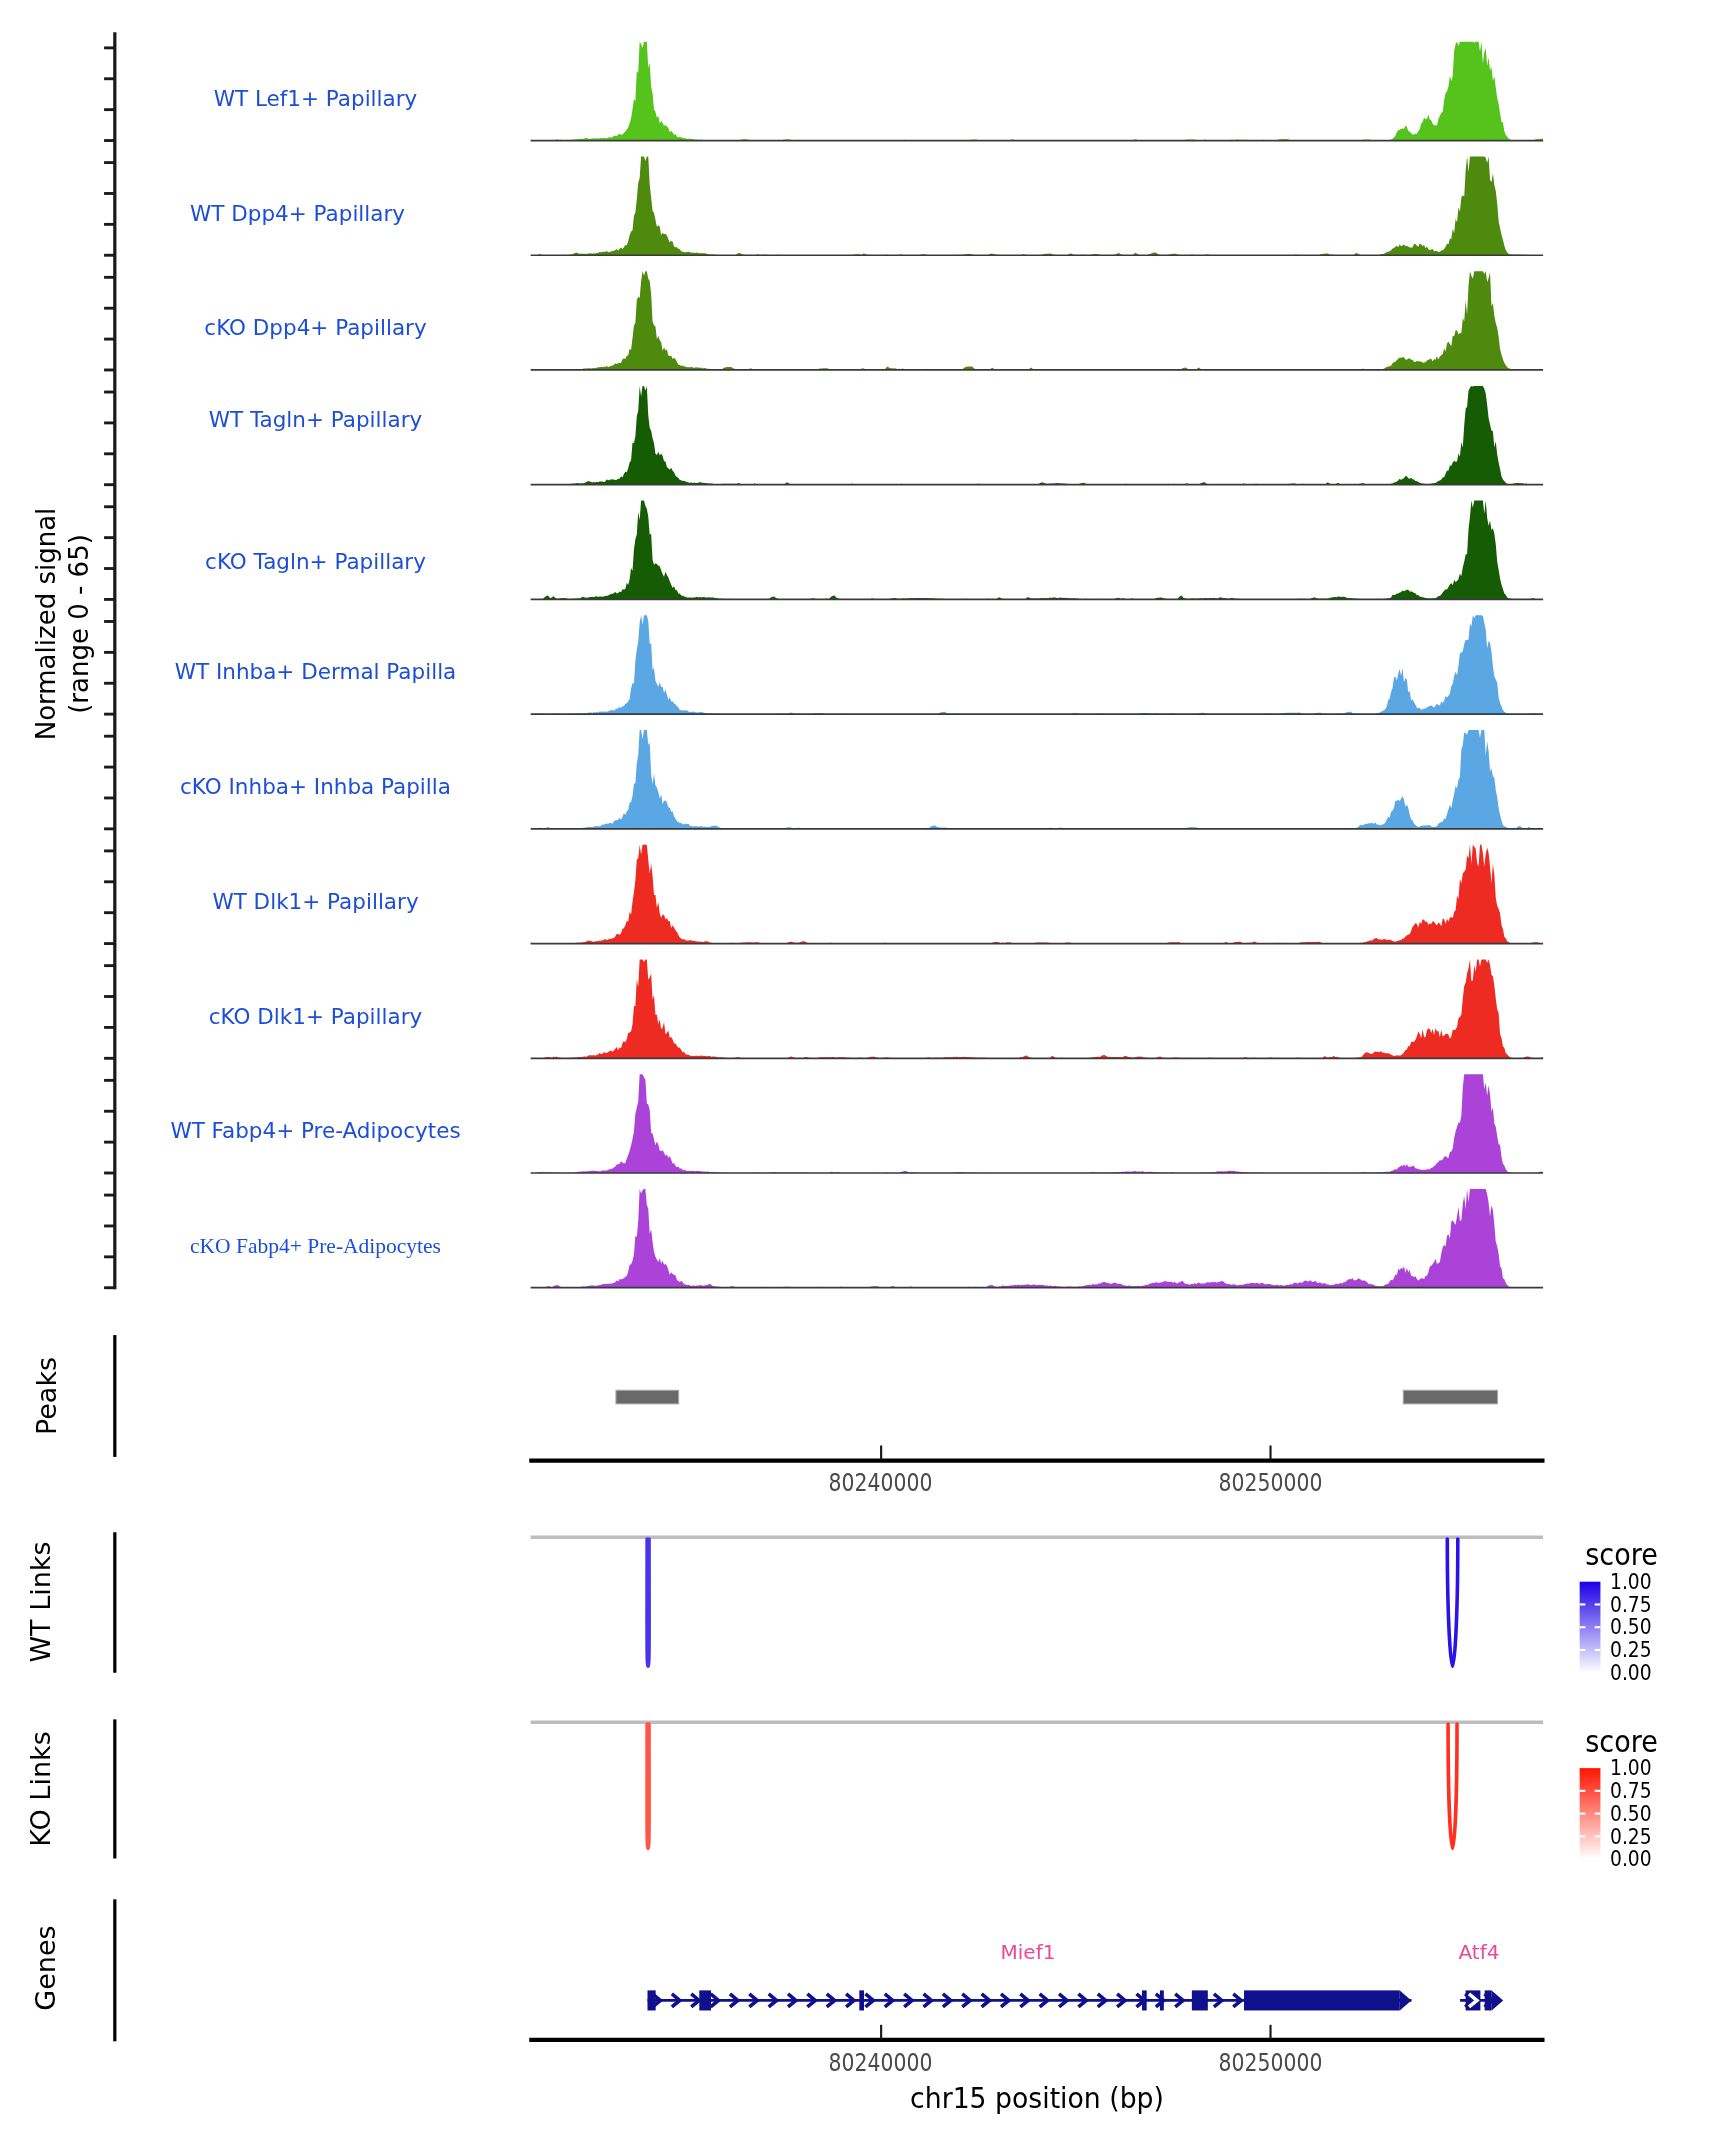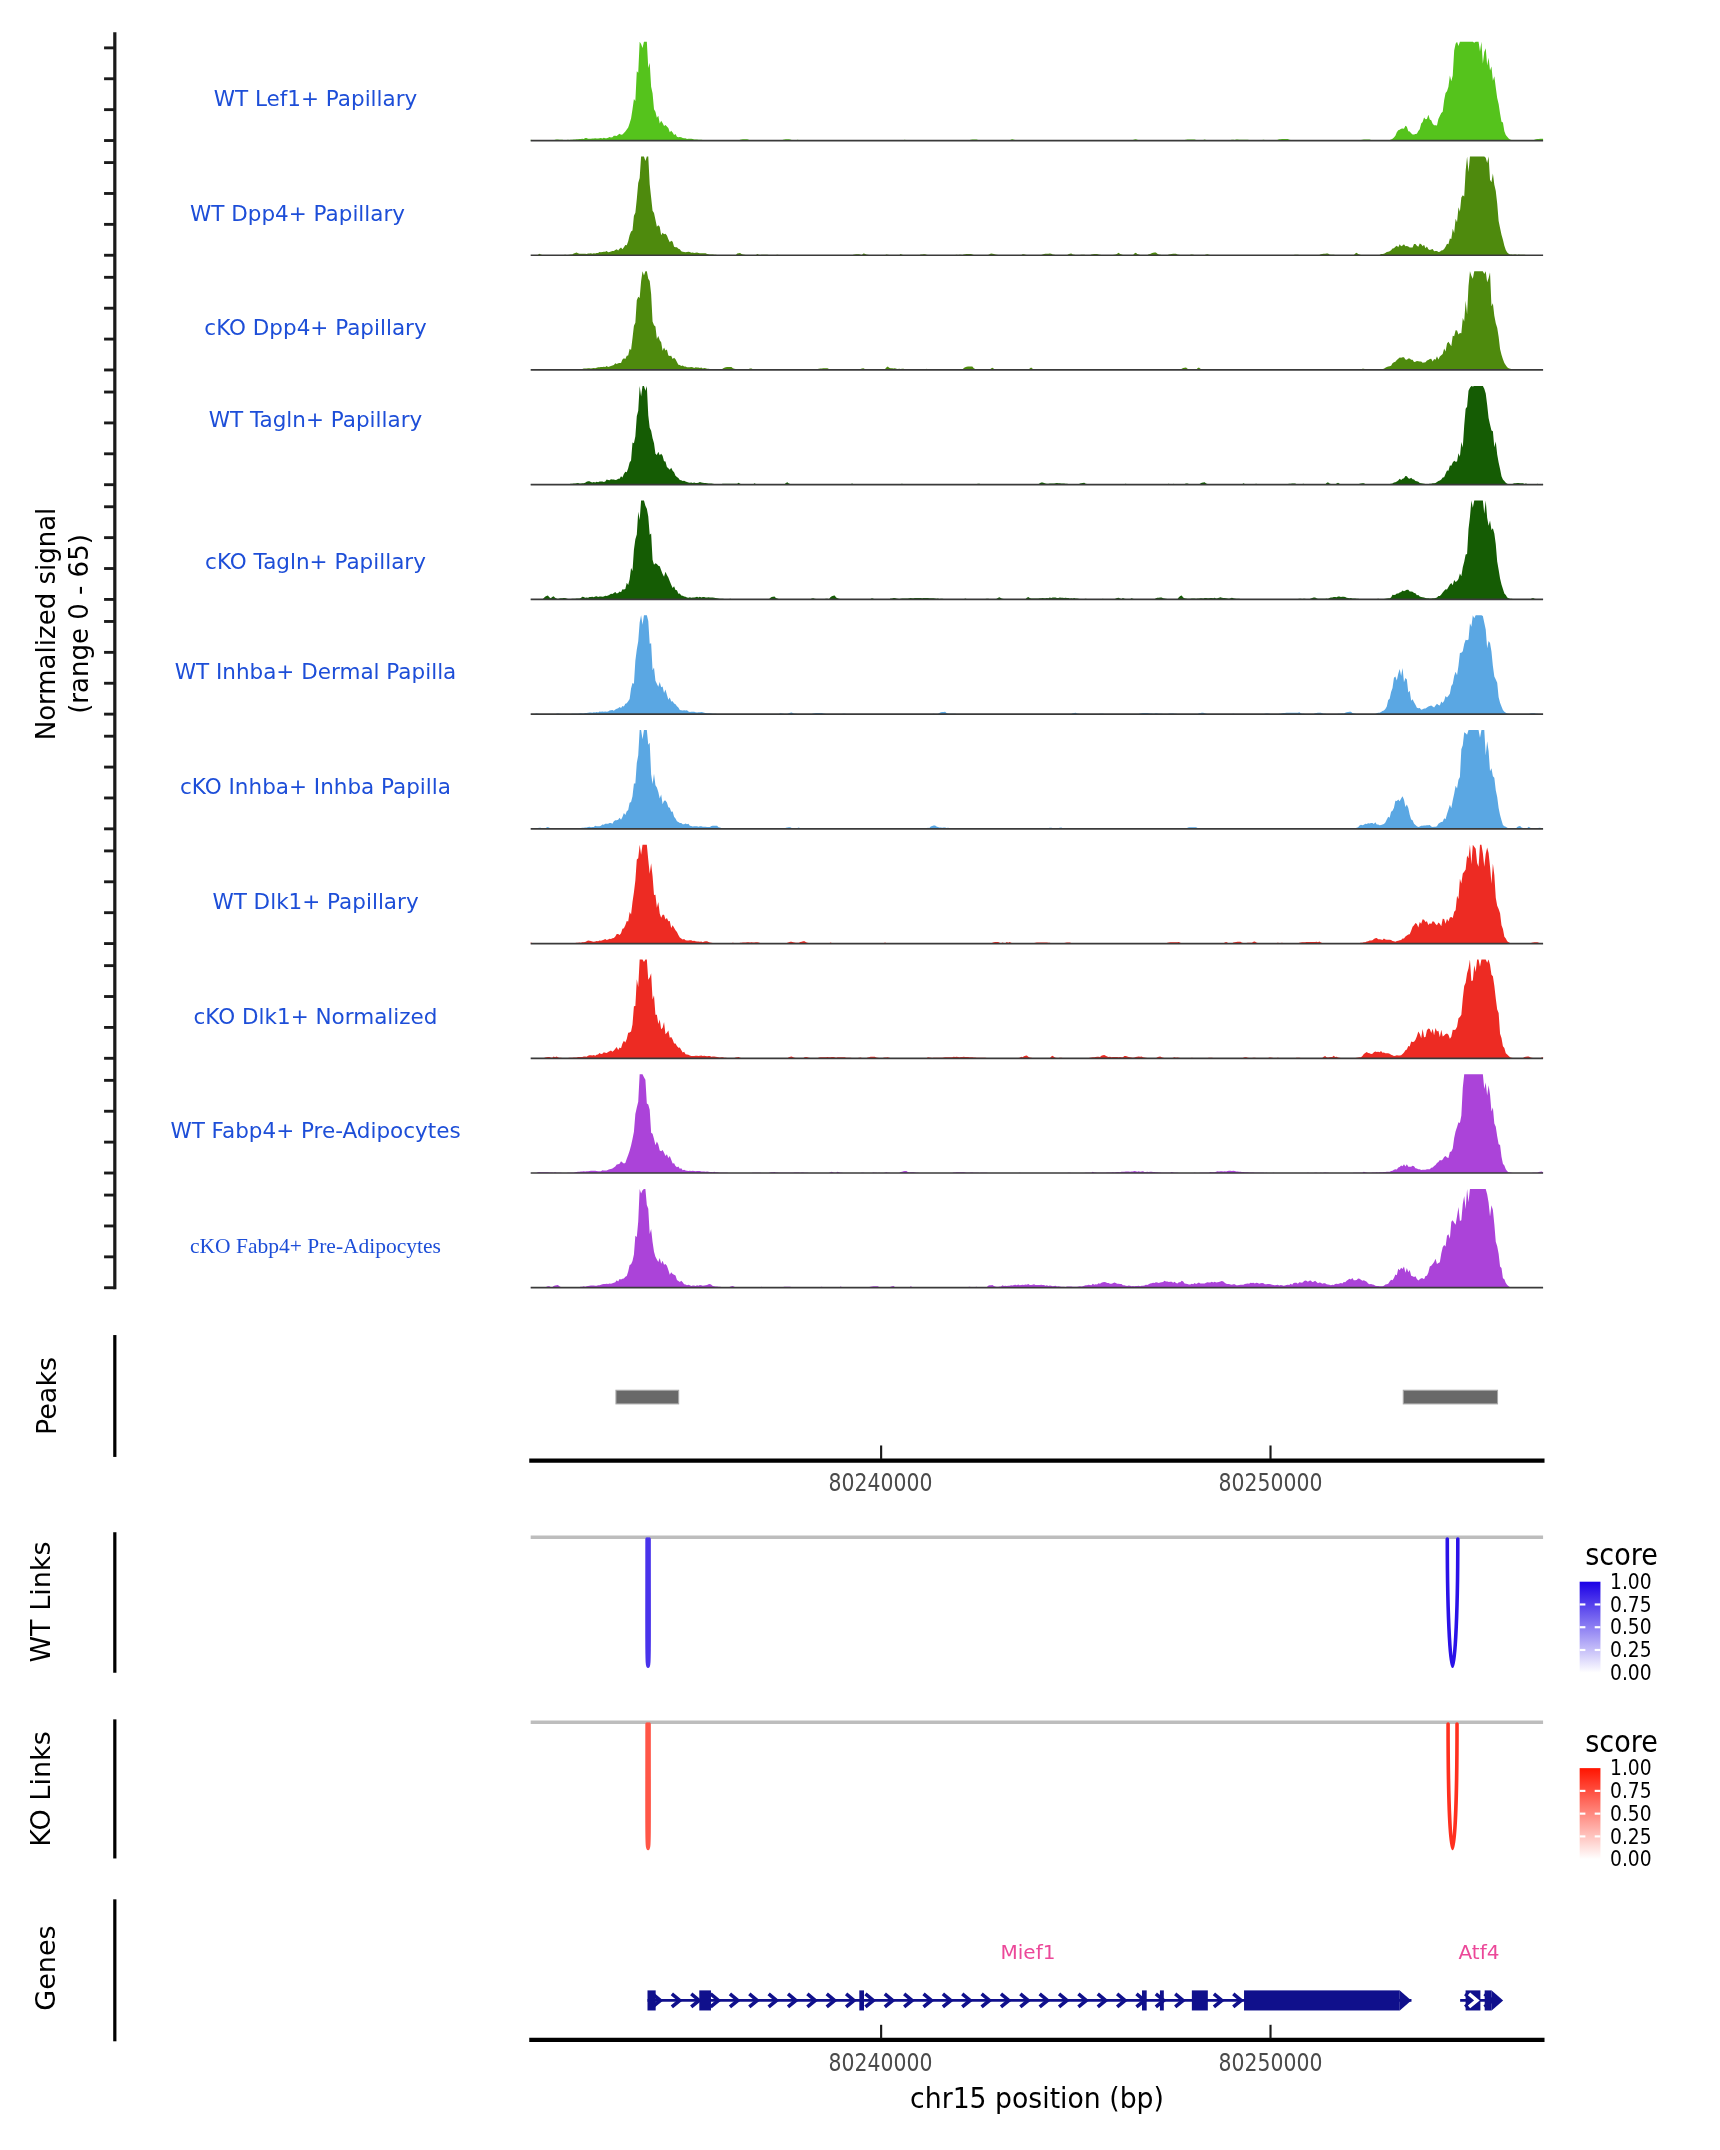--- a/index.html
+++ b/index.html
@@ -216,21 +216,21 @@
 
   <div id="xlabel">chr15 position (bp)</div>
 <div class="tlabel" style="left: 86px; top: 84px;">WT Lef1+ Papillary</div>
     <div class="tlabel" style="left: 68px; top: 199px;">WT Dpp4+ Papillary</div>
     <div class="tlabel" style="left: 86px; top: 313px;">cKO Dpp4+ Papillary</div>
     <div class="tlabel" style="left: 86px; top: 405px;">WT Tagln+ Papillary</div>
     <div class="tlabel" style="left: 86px; top: 547px;">cKO Tagln+ Papillary</div>
     <div class="tlabel" style="left: 86px; top: 657px;">WT Inhba+ Dermal Papilla</div>
     <div class="tlabel" style="left: 86px; top: 772px;">cKO Inhba+ Inhba Papilla</div>
     <div class="tlabel" style="left: 86px; top: 887px;">WT Dlk1+ Papillary</div>
-    <div class="tlabel" style="left: 86px; top: 1002px;">cKO Dlk1+ Normalized</div>
+    <div class="tlabel" style="left: 86px; top: 1002px;">cKO Dlk1+ Papillary</div>
     <div class="tlabel" style="left: 86px; top: 1116px;">WT Fabp4+ Pre-Adipocytes</div>
     <div class="tlabel" style="left: 86px; top: 1231px; font-family: Liberation Serif, serif;">cKO Fabp4+ Pre-Adipocytes</div>
     <div class="xtick" style="left: 773px; top: 1470px;">80240000</div>
     <div class="xtick" style="left: 1163px; top: 1470px;">80250000</div>
     <div class="xtick" style="left: 773px; top: 2050px;">80240000</div>
     <div class="xtick" style="left: 1163px; top: 2050px;">80250000</div>
     <div class="ltick" style="left: 1610px; top: 1568px;">1.00</div>
     <div class="ltick" style="left: 1610px; top: 1591px;">0.75</div>
     <div class="ltick" style="left: 1610px; top: 1613px;">0.50</div>
     <div class="ltick" style="left: 1610px; top: 1636px;">0.25</div>

